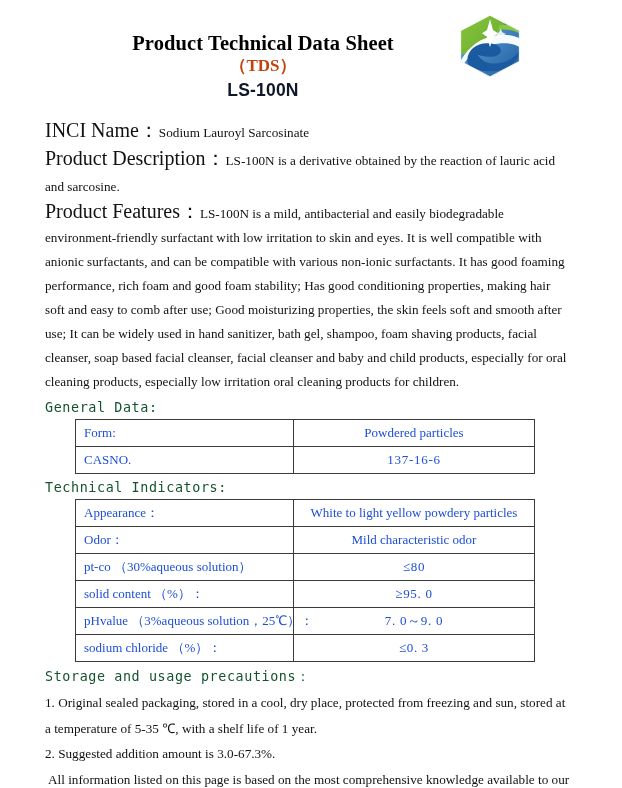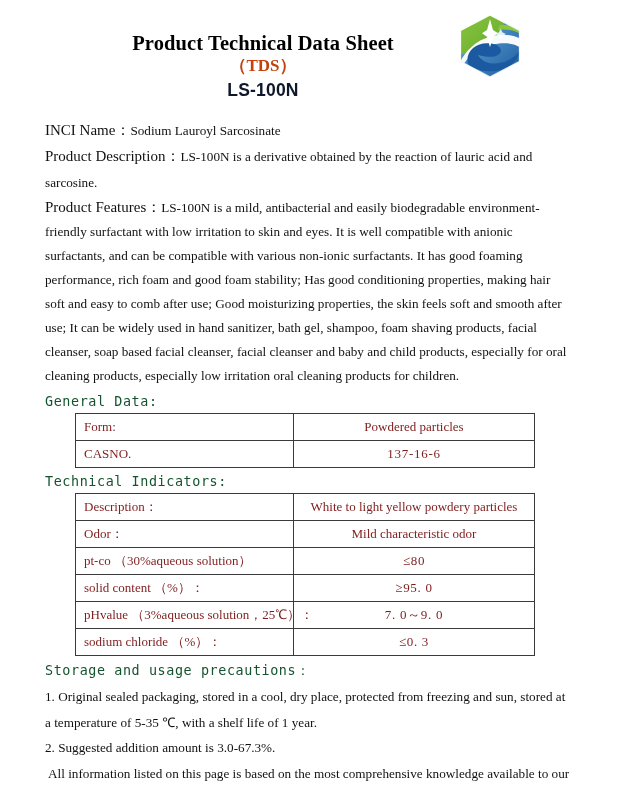--- a/index.html
+++ b/index.html
@@ -78,21 +78,21 @@
   .para {
     font-family: "Liberation Serif", serif;
     font-size: 13.2px;
     line-height: 25.8px;
     color: #111;
     margin: 0;
     text-align: left;
     white-space: normal;
   }
   .para .lead {
-    font-size: 15px;
+    font-size: 20px;
   }
   .para-tight {
     line-height: 24px;
   }
 
   
   .section-head {
     font-family: "DejaVu Sans Mono", "Liberation Mono", monospace;
     font-size: 13.4px;
     letter-spacing: 0.6px;
@@ -111,21 +111,21 @@
     width: 460px;
     table-layout: fixed;
     border: 1.6px solid #3a3a3a;
   }
   table.data-table td {
     border: 1.2px solid #3a3a3a;
     height: 24px;
     padding: 1px 6px;
     font-family: "Liberation Serif", serif;
     font-size: 13px;
-    color: #7f1d1d;
+    color: #1d4ed8;
     overflow: visible;
     white-space: nowrap;
   }
   table.data-table td.k {
     width: 203px;
     text-align: left;
     padding-left: 8px;
   }
   table.data-table td.v {
     text-align: center;
@@ -227,21 +227,21 @@
       </table>
     </div>
   </div>
 
   <div class="content">
     <div class="section-head">Technical Indicators:</div>
     <div class="tbl-wrap">
       <table class="data-table">
         <tbody>
           <tr>
-            <td class="k">Description：</td>
+            <td class="k">Appearance：</td>
             <td class="v">White to light yellow powdery particles</td>
           </tr>
           <tr>
             <td class="k">Odor：</td>
             <td class="v">Mild characteristic odor</td>
           </tr>
           <tr>
             <td class="k">pt-co （30%aqueous solution）</td>
             <td class="v num">≤80</td>
           </tr>

